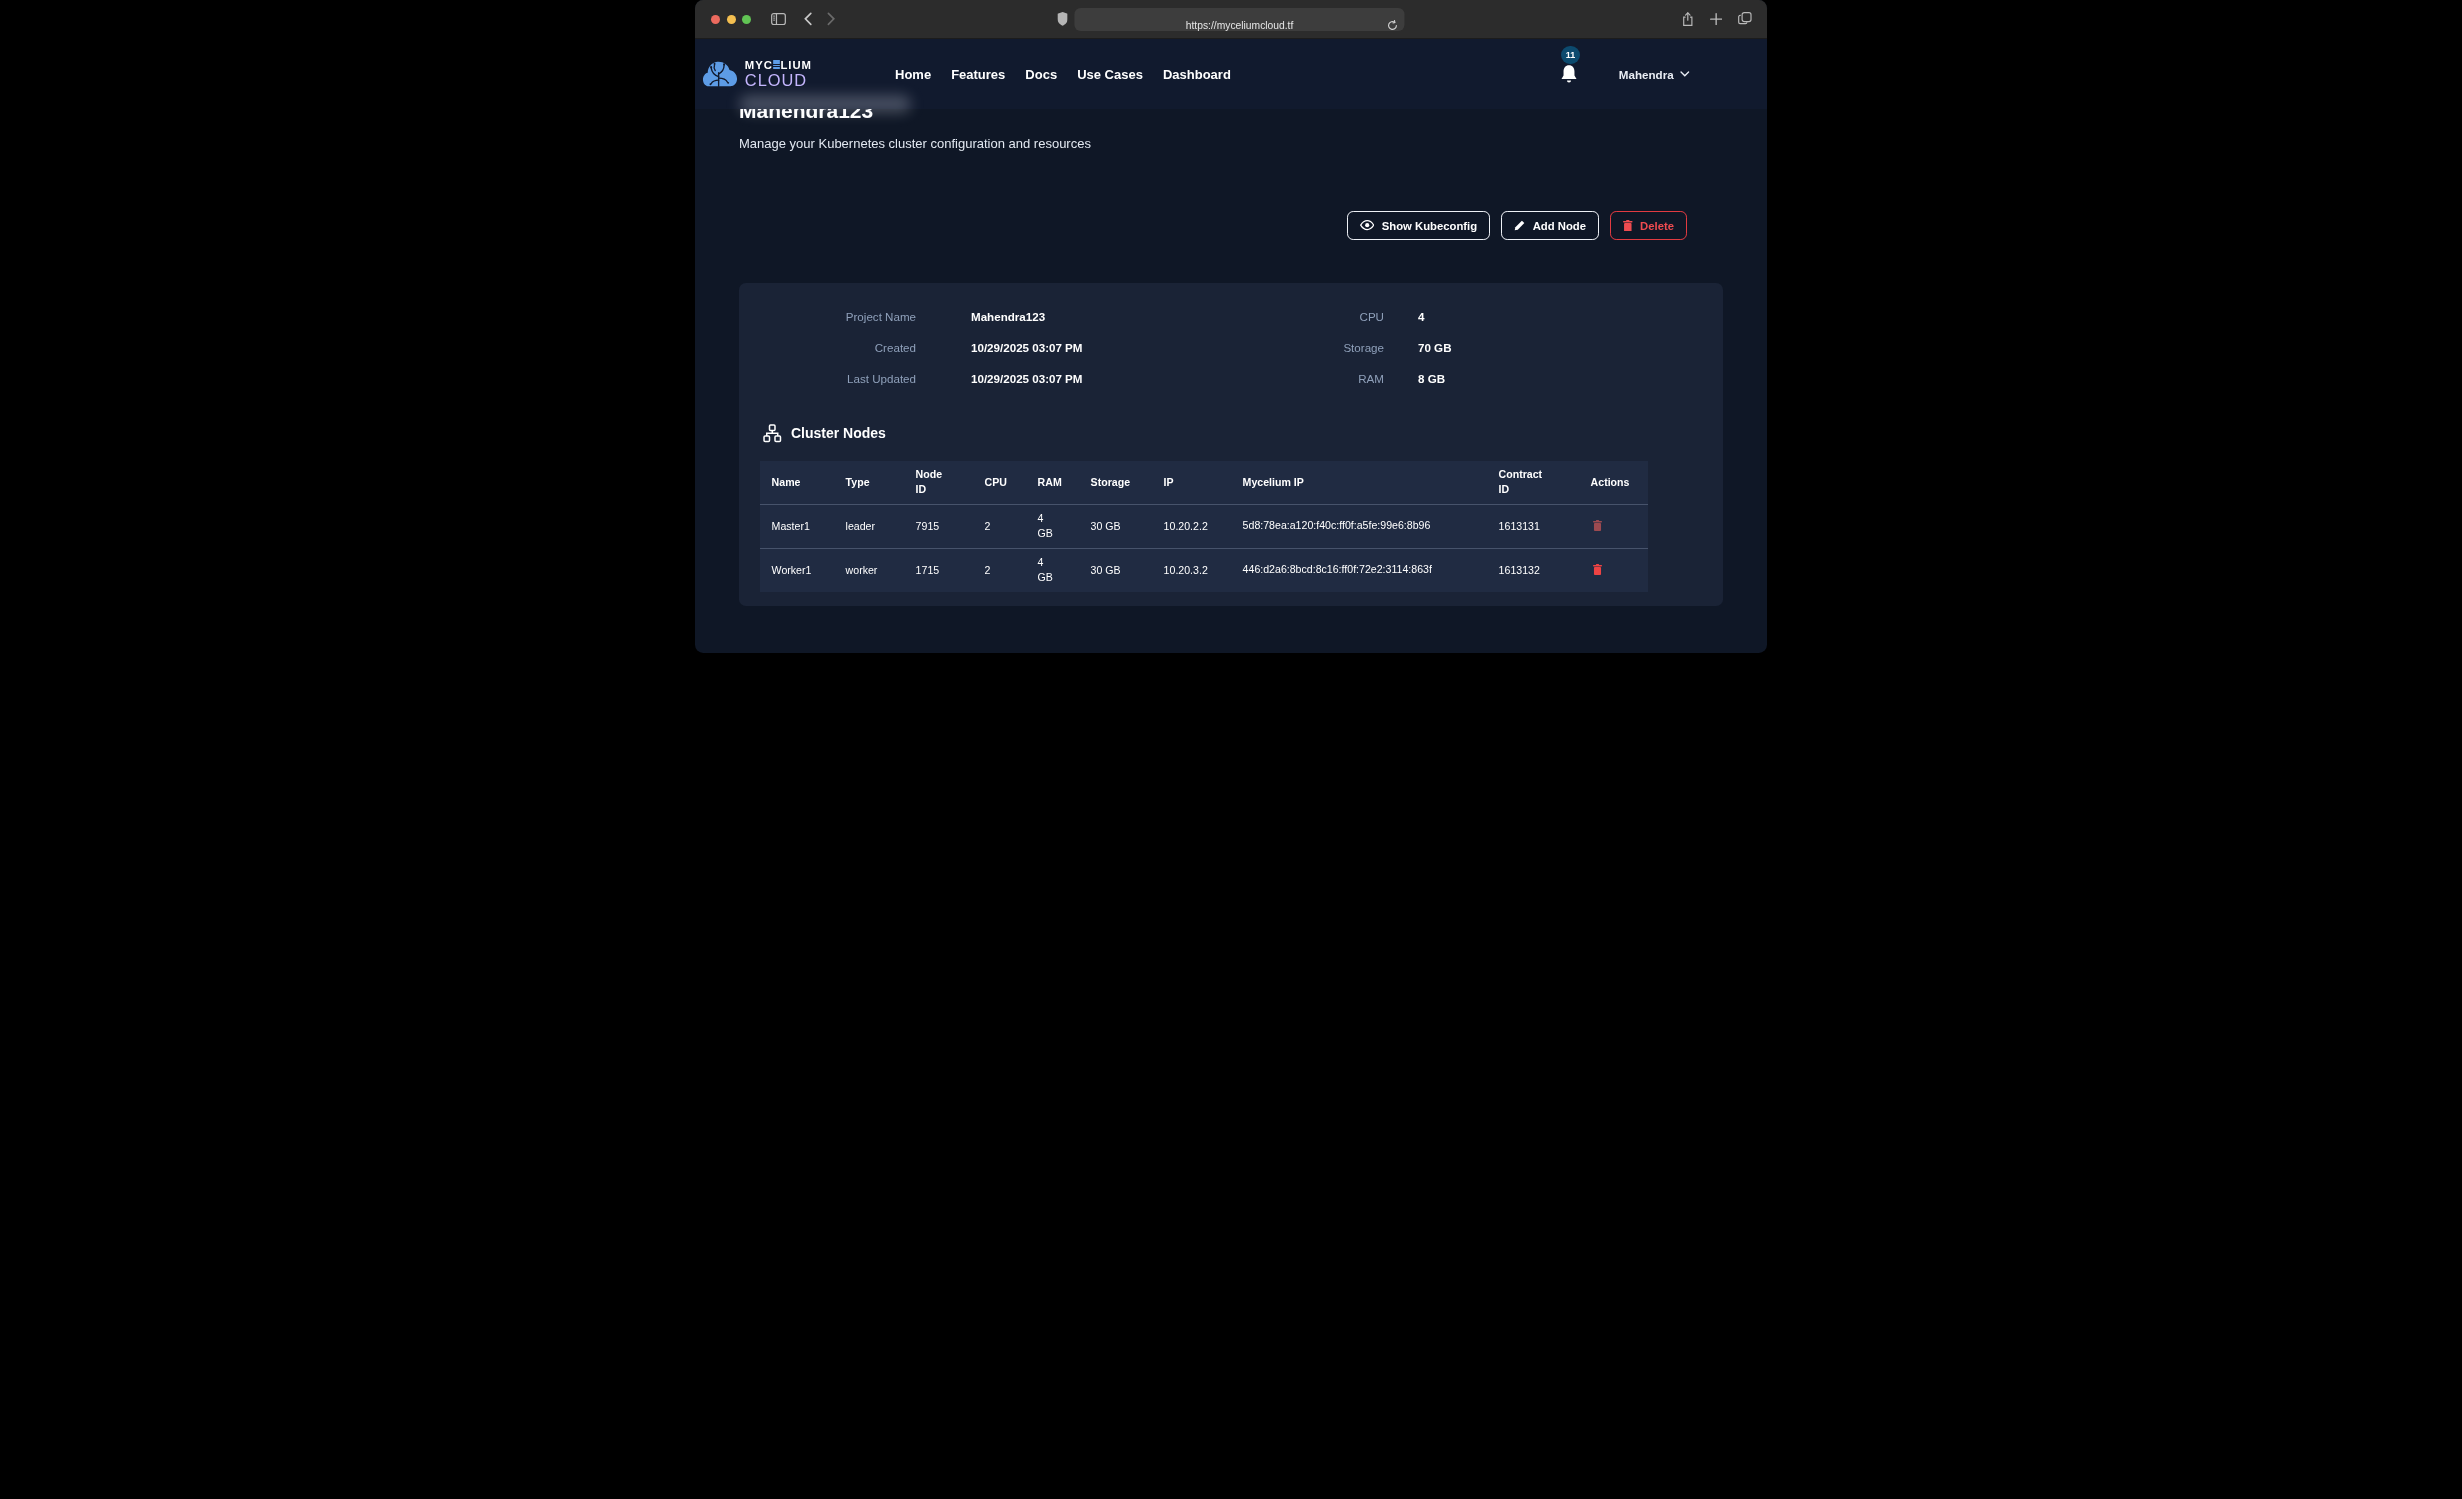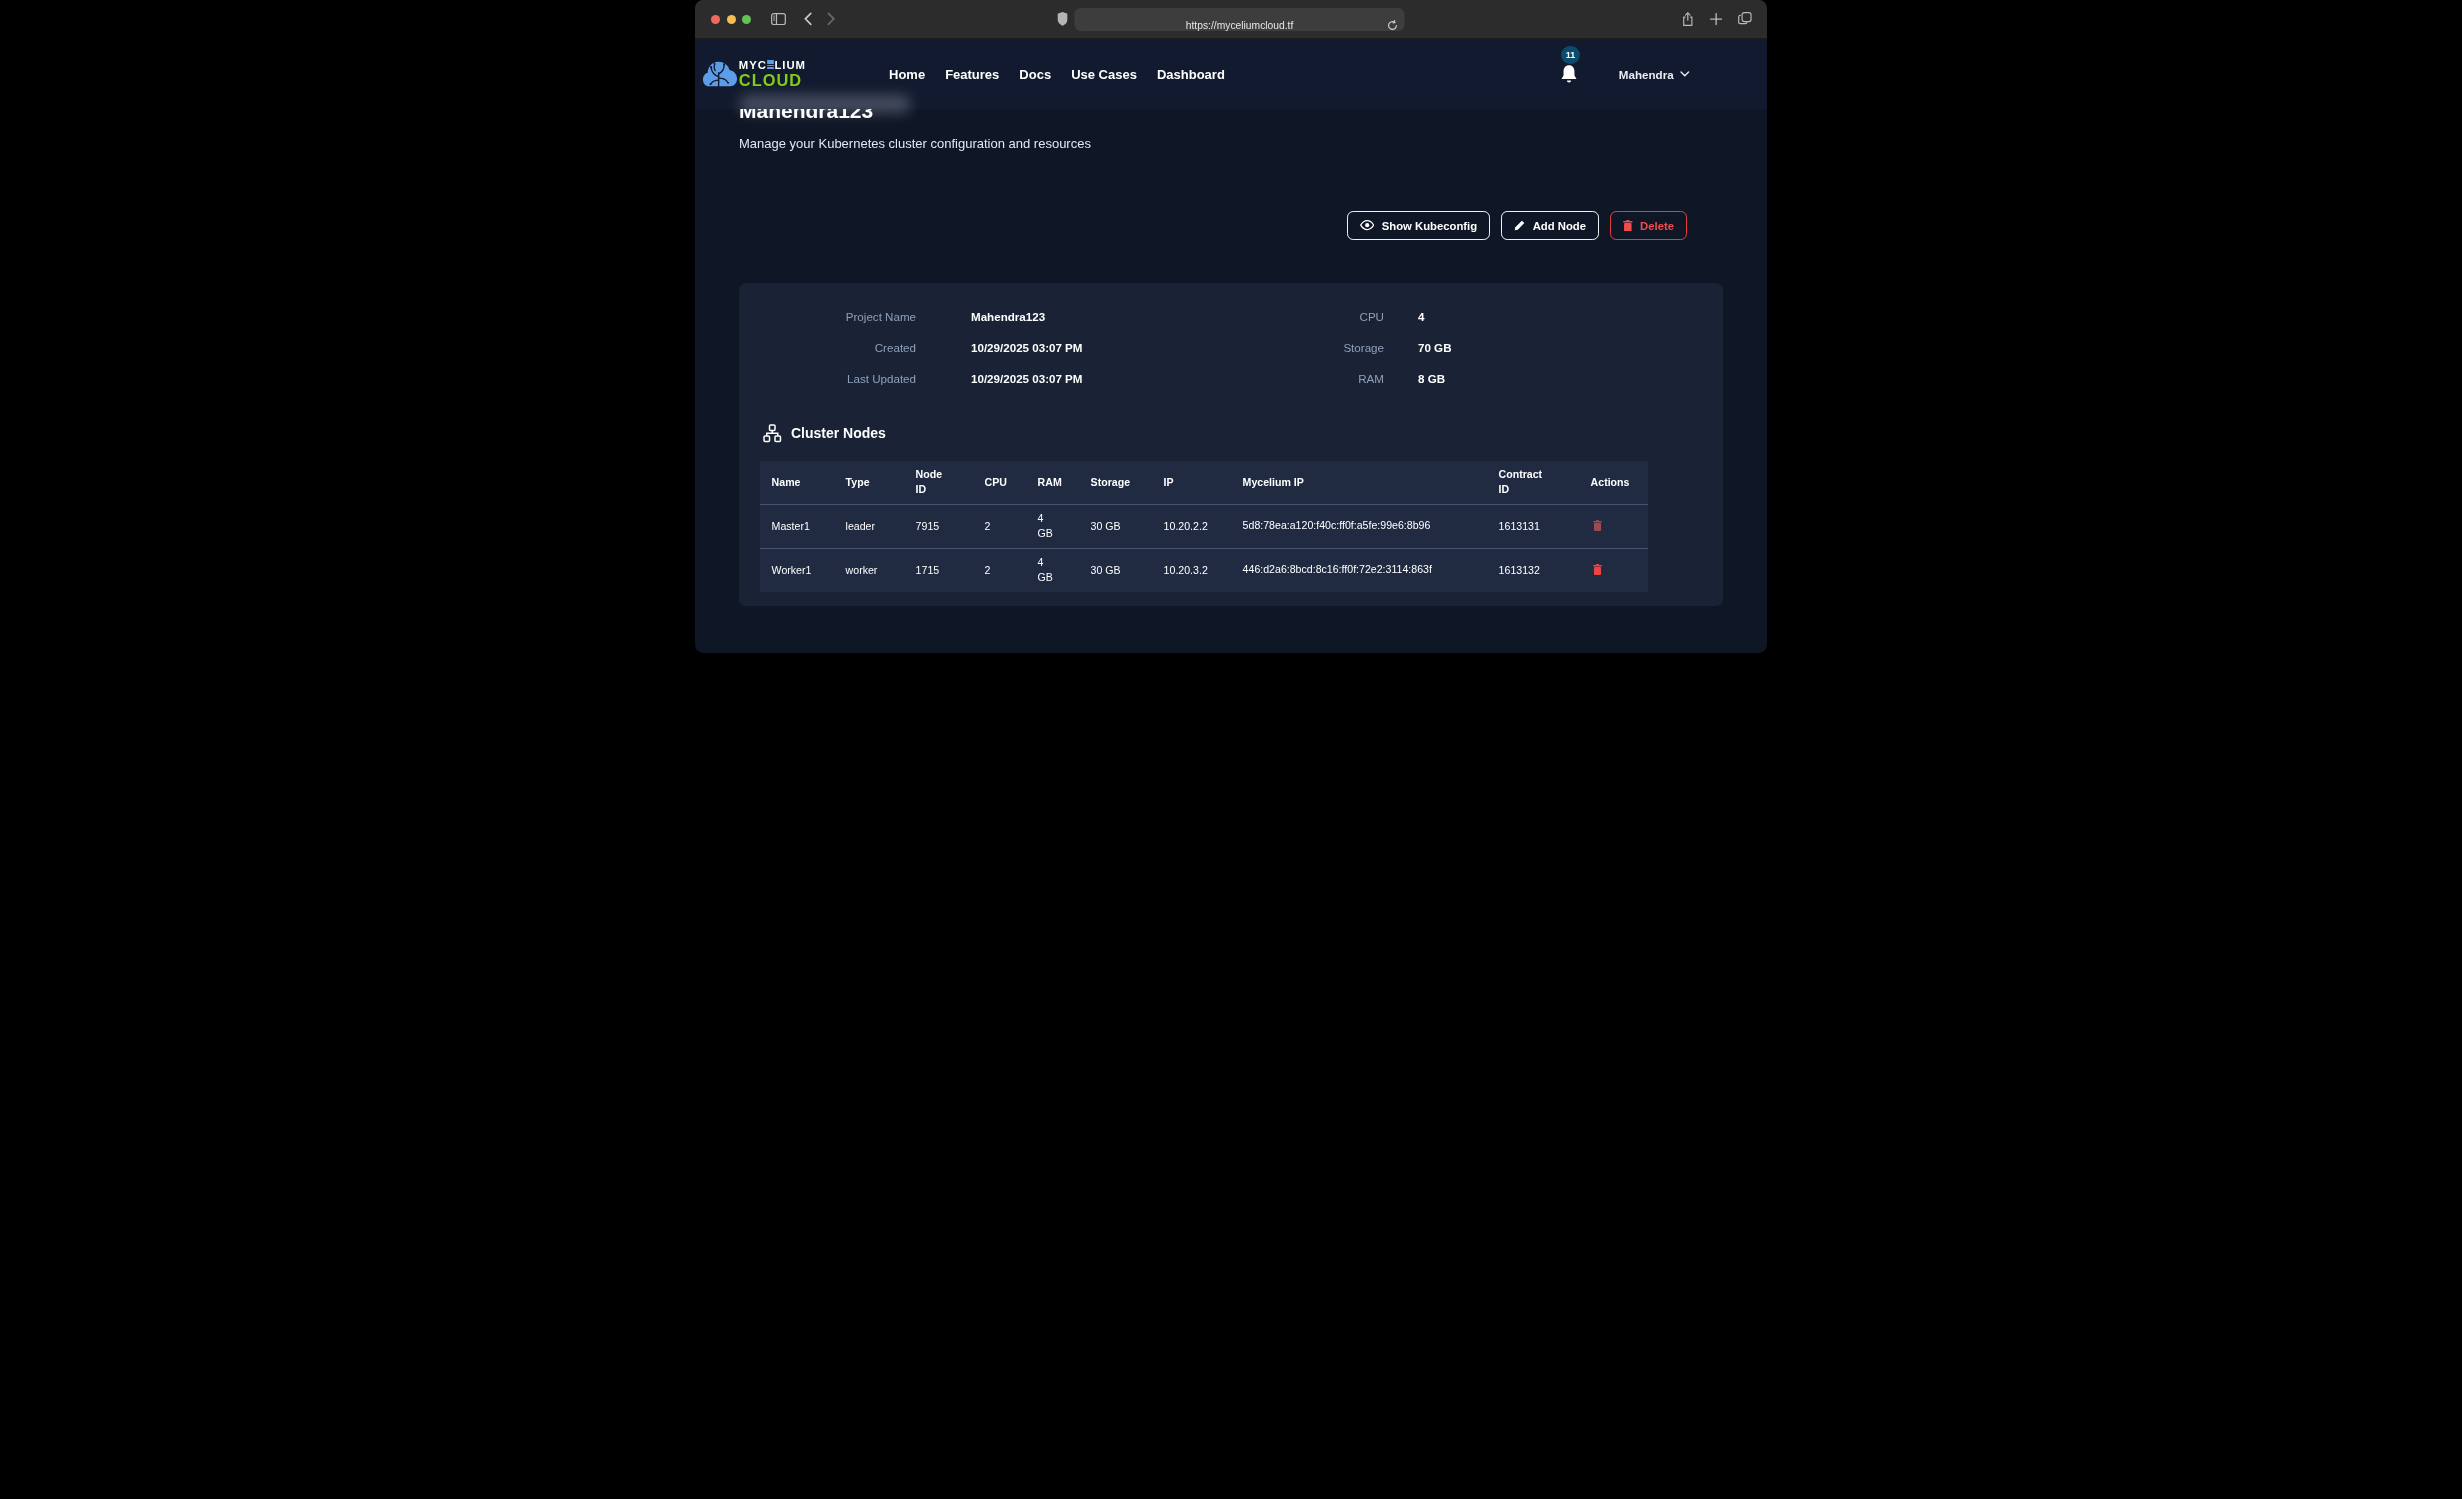--- a/index.html
+++ b/index.html
@@ -19,24 +19,24 @@
   .chrome-center { position:absolute; left:50%; transform:translateX(-50%); display:flex; align-items:center; gap:6.8px; }
   .url-bar { width:330px; height:23px; background:#3d3d3d; border-radius:6.2px; display:flex; align-items:flex-end;
              justify-content:center; position:relative; }
   .url-text { color:#e6e6e6; font-size:10.3px; }
   .refresh { position:absolute; right:6.8px; }
   .chrome-right { position:absolute; right:15px; display:flex; gap:16.4px; align-items:center; }
 
   
   .topnav { height:70px; flex:0 0 70px; background:#111a2e; display:flex; align-items:center;
             padding:0 77px 0 6.8px; position:relative; z-index:2; }
-  .brand { display:flex; align-items:center; gap:1px; }
+  .brand { display:flex; align-items:center; gap:7px; }
   .brand-text { display:flex; flex-direction:column; line-height:1; }
   .brand-line1 { color:#fff; font-weight:700; font-size:11.3px; letter-spacing:1px; }
-  .brand-line2 { color:#84cc16; font-weight:700; font-size:16.4px; letter-spacing:1px; margin-top:1.4px; }
+  .brand-line2 { color:#c4b5fd; font-weight:400; font-size:16.4px; letter-spacing:1px; margin-top:1.4px; }
   .e-bars { display:inline-block; width:7.5px; vertical-align:-0.7px; }
   .e-bars i { display:block; height:1.6px; background:#5d9ce6; margin:0.8px 0; border-radius:0.7px; }
   .nav-links { display:flex; gap:20px; margin-left:83px; }
   .nav-link { color:#fff; font-size:13px; font-weight:700; text-decoration:none; cursor:pointer; }
   .nav-right { margin-left:auto; display:flex; align-items:center; gap:41px; }
   .bell-wrap { position:relative; width:18px; height:20.5px; cursor:pointer; }
   .badge { position:absolute; top:-18px; left:1.4px; min-width:18.5px; height:18.5px; border-radius:9.6px;
            background:#0c4a6e; color:#fff; font-size:9px; font-weight:700; display:flex;
            align-items:center; justify-content:center; }
   .user { display:flex; align-items:center; gap:6.8px; color:#e9edf4; font-size:11.6px; font-weight:700; cursor:pointer; }

